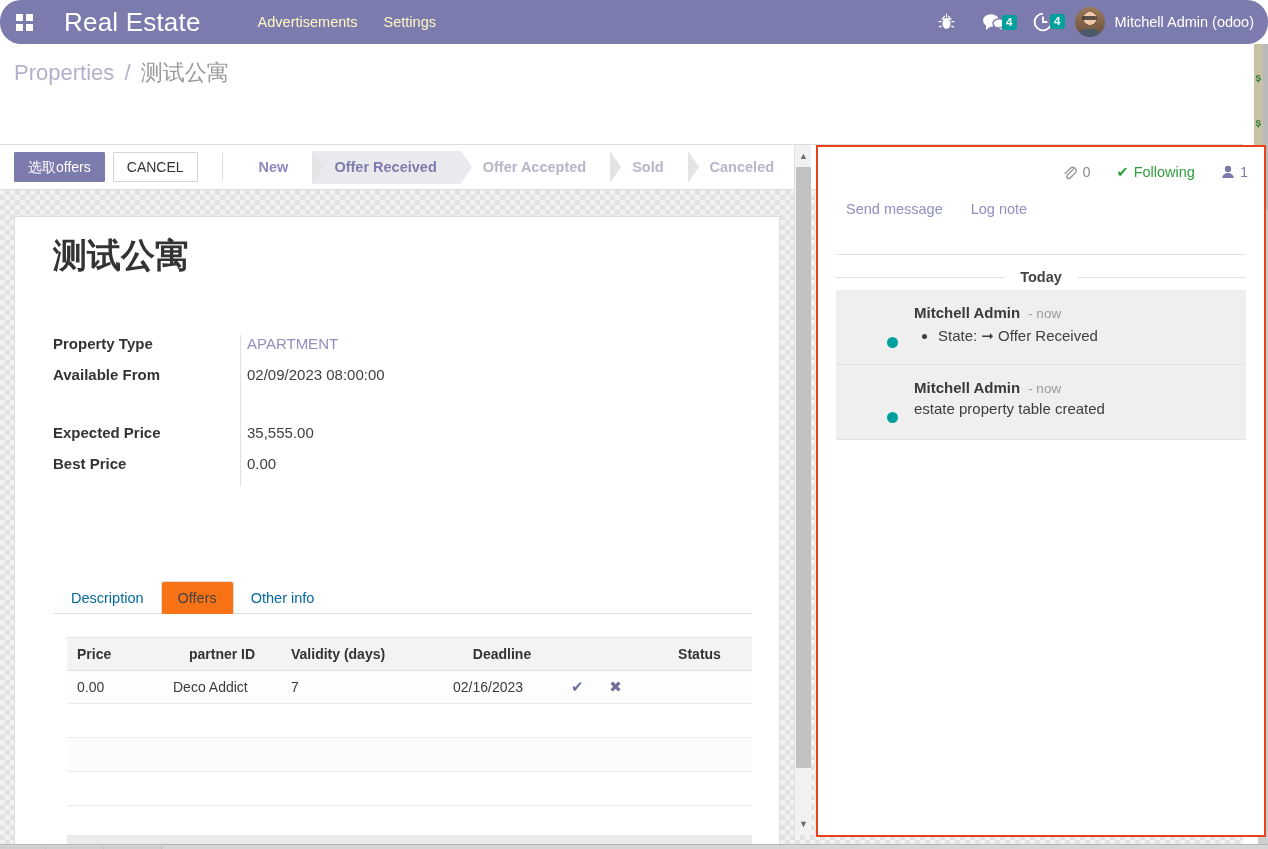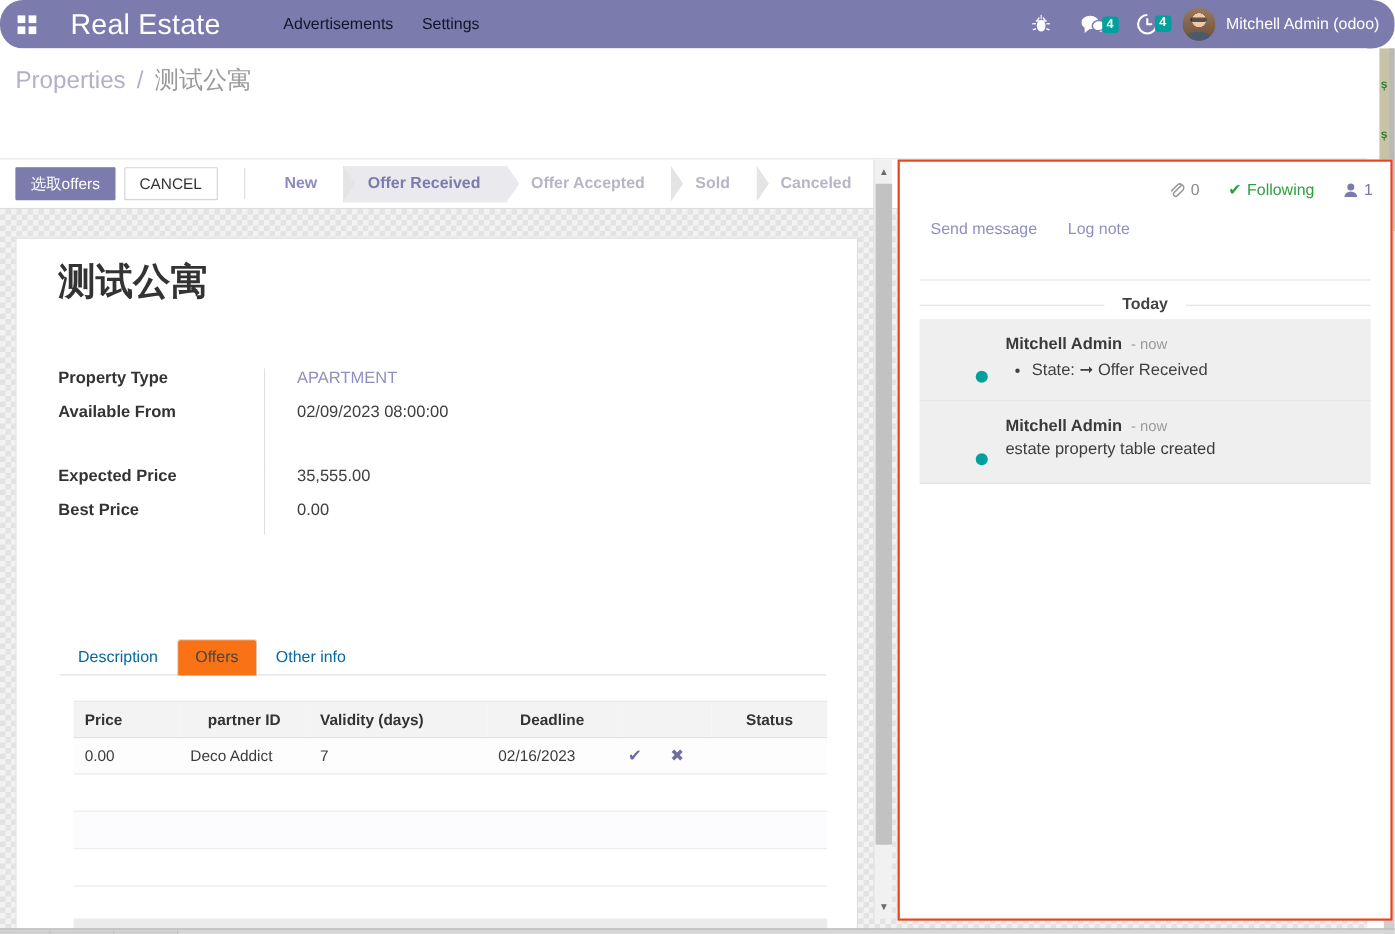--- a/index.html
+++ b/index.html
@@ -60,21 +60,21 @@
   .apps-grid {
     display: grid; grid-template-columns: 7px 7px; grid-template-rows: 7px 7px;
     gap: 3px;
   }
   .apps-grid i { background: #ffffff; display: block; width: 7px; height: 7px; }
   .brand {
     font-size: 26px; font-weight: normal; color: #ffffff;
     margin-left: 16px; margin-right: 44px; letter-spacing: .2px;
   }
   .navitem {
-    font-size: 14.5px; color: #0f172a; padding: 0 13px;
+    font-size: 14.5px; color: #fef9c3; padding: 0 13px;
     line-height: 44px; cursor: pointer; white-space: nowrap;
   }
   .nav-right {
     margin-left: auto; display: flex; align-items: center; height: 44px;
     padding-right: 14px;
   }
   .nav-icon { position: relative; padding: 0 14px; cursor: pointer; display:flex; align-items:center; }
   .badge {
     position: absolute; top: 2px; right: 2px;
     background: #00a09d; color: #fff; font-size: 11.5px; font-weight: bold;
@@ -178,21 +178,21 @@
     position: absolute; left: 38px; top: 16px;
     font-size: 34px; font-weight: bold; color: #333333;
   }
   .fgroup { position: absolute; left: 38px; top: 118px; width: 600px; }
   .frow { display: flex; align-items: baseline; height: 31px; }
   .flabel {
     width: 187px; font-size: 15px; font-weight: bold; color: #333333;
     padding-right: 10px;
   }
   .fvaluewrap {
-    flex: 1; border-left: 1px solid #e0e0e0; padding-left: 29px;
+    flex: 1; border-left: 1px solid #e0e0e0; padding-left: 6px;
     min-height: 31px; display: flex; align-items: baseline; text-align: right;
   }
   .fvalue { font-size: 15px; color: #404040; }
   .fvalue.link { color: #8f8fc0; }
   .fspacer { height: 27px; }
 
   
   .nbtabs {
     position: absolute; left: 39px; top: 360px; width: 697px;
     border-bottom: 1px solid #dddddd; display: flex; align-items: flex-end;

